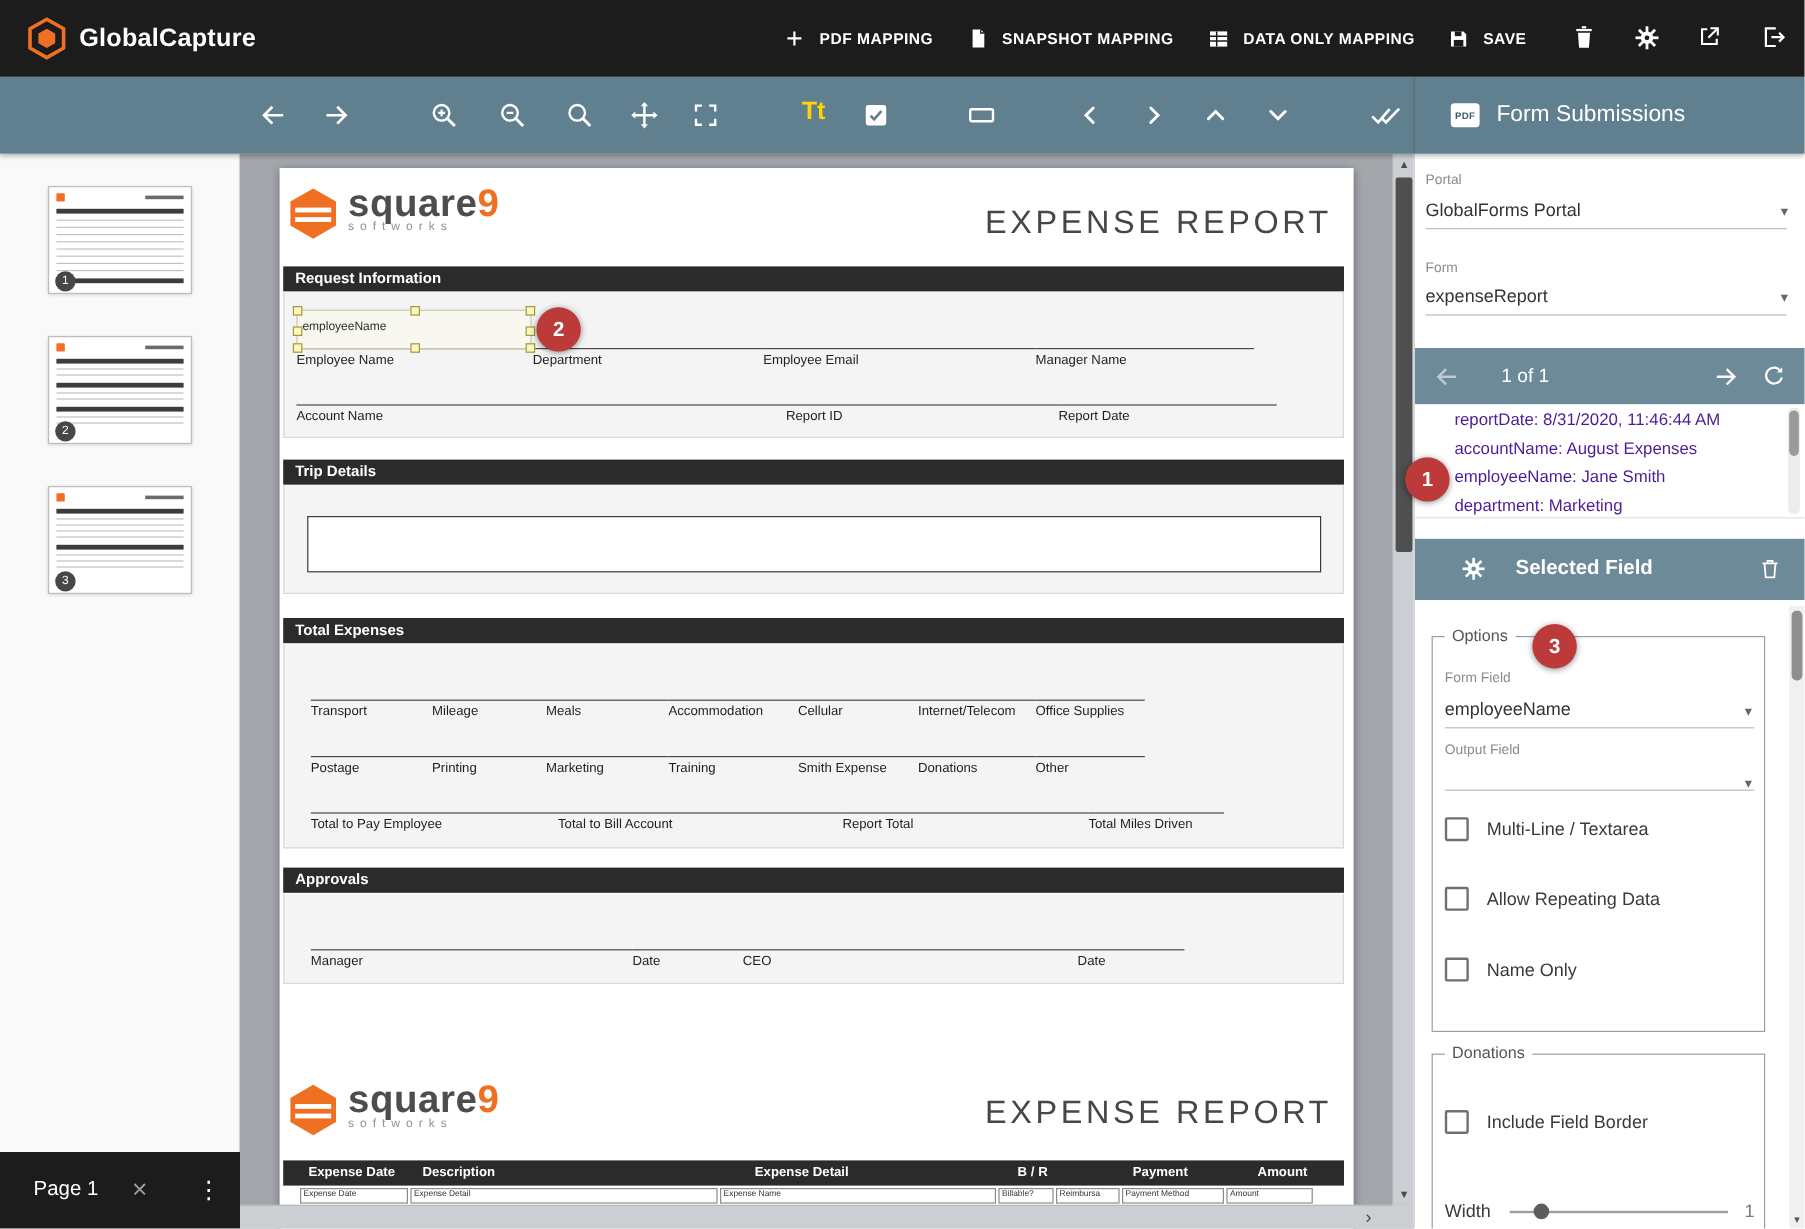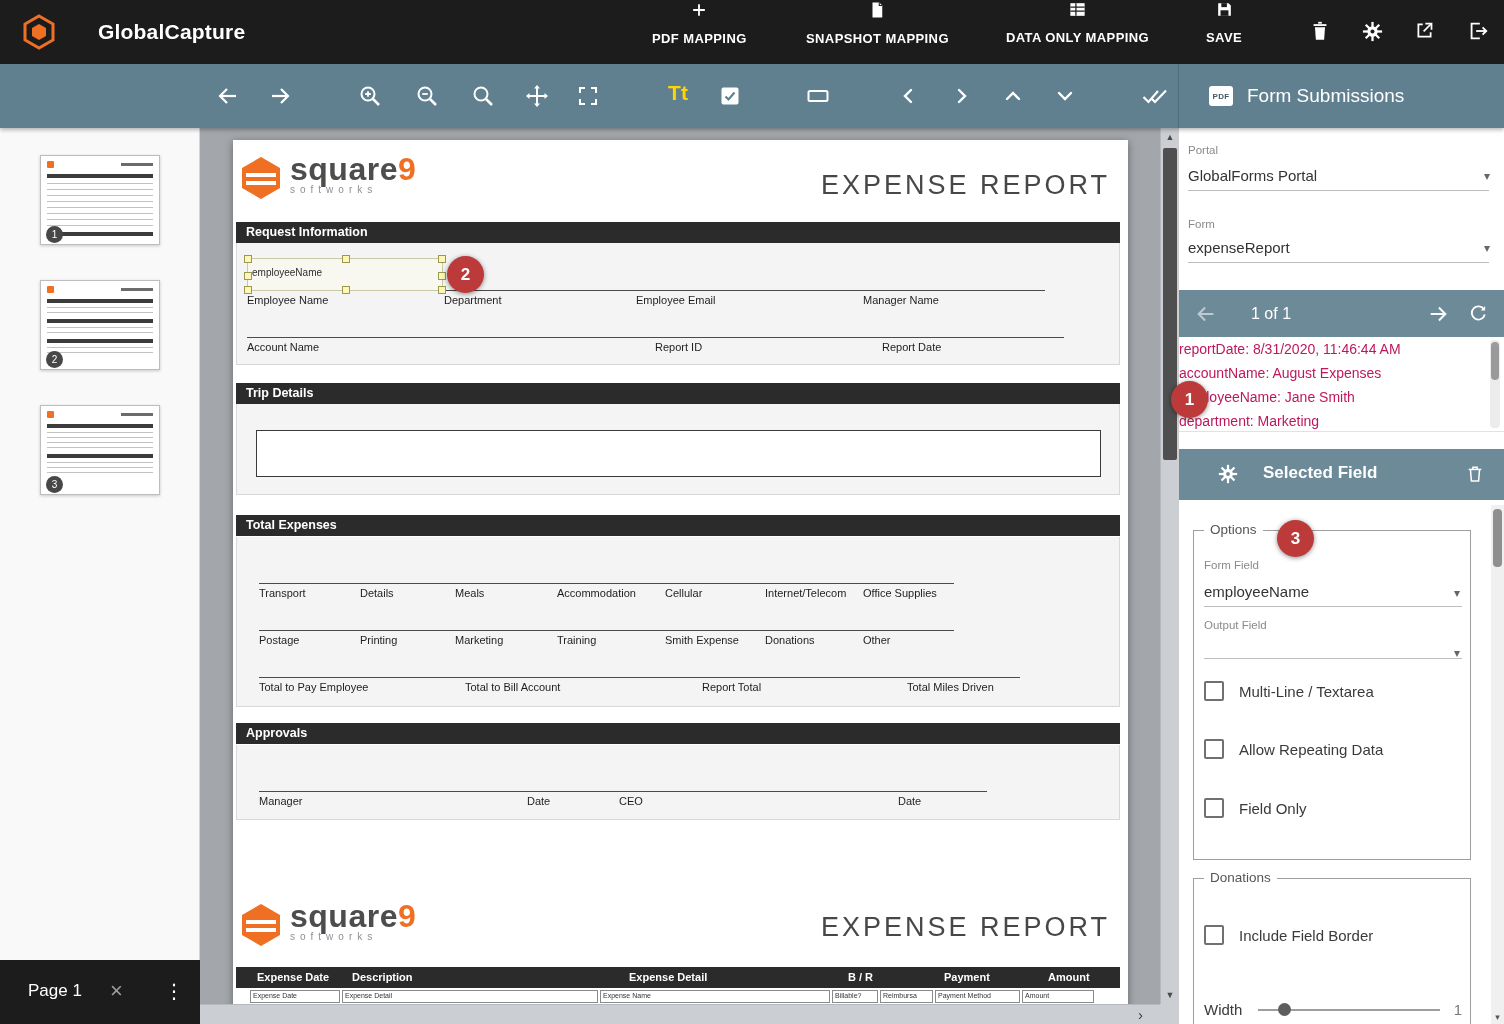--- a/index.html
+++ b/index.html
@@ -1,24 +1,24 @@
 <!DOCTYPE html>
 <html><head>
 <meta charset="utf-8">
 <style>
   * { box-sizing:border-box; margin:0; padding:0; }
   html,body { width:1504px; height:1024px; }
   body { font-family:"Liberation Sans","DejaVu Sans",sans-serif; overflow:hidden; background:#fff; }
   .screen { position:relative; width:1504px; height:1024px; overflow:hidden; background:#fff; }
-  .clickable { cursor:pointer;flex-direction:column; }
+  .clickable { cursor:pointer; }
 
   
   .topbar { position:absolute; left:0; top:0; width:1504px; height:64px; background:#1c1c1c; color:#fff; z-index:20; }
   .brand { position:absolute; left:22px; top:0; height:64px; display:flex; align-items:center; gap:10px; }
-  .brand-name { font-size:21px; font-weight:bold; letter-spacing:.2px;margin-left:32px; }
+  .brand-name { font-size:21px; font-weight:bold; letter-spacing:.2px; }
   .top-action { position:absolute; top:0; height:64px; display:flex; align-items:center; gap:11px; font-size:13px; font-weight:600; letter-spacing:.4px; }
   .ta-pdf { left:652px; } .ta-snap { left:806px; } .ta-data { left:1006px; } .ta-save { left:1206px; }
   .top-icon-btn { position:absolute; top:20px; width:24px; height:24px; }
   .ti-trash { left:1309px; } .ti-gear { left:1361px; } .ti-open { left:1414px; } .ti-exit { left:1467px; }
 
   
   .toolbar { position:absolute; left:0; top:64px; width:1504px; height:64px; background:#61808f; z-index:15; box-shadow:0 2px 4px rgba(0,0,0,.28); }
   .pages-hd { position:absolute; left:0; top:0; width:200px; height:64px; display:flex; align-items:center; color:#fff; border-right:1px solid rgba(0,0,0,.18); }
   .pages-hd .hd-icon { margin-left:20px; width:24px; height:24px; }
   .pages-title { margin-left:12px; font-size:18px; font-weight:500; }
@@ -114,21 +114,21 @@
   .ul-portal { top:62px; } .ul-form { top:134px; }
 
   .pager { position:absolute; left:0; top:162px; width:326px; height:47px; background:#6d8a99; color:#fff; display:flex; align-items:center; padding:0 16px; }
   .pager-arrow { width:22px; height:22px; }
   .pa-left { opacity:.55; } .pa-right { opacity:.95; }
   .pager-text { margin-left:34px; font-size:16px; }
   .pager-spacer { flex:1; }
   .pager-refresh { margin-left:18px; width:22px; height:22px; }
 
   .records { position:absolute; left:0; top:209px; width:326px; height:95px; overflow:hidden; border-bottom:1px solid #e2e2e2; background:#fff; }
-  .record { height:24px; line-height:24px; font-size:14px; color:#be185d; white-space:nowrap; }
+  .record { height:24px; line-height:24px; padding-left:33px; font-size:14px; color:#4c1d95; white-space:nowrap; }
   .rec-scroll { position:absolute; right:4px; top:212px; width:10px; height:88px; background:#ececec; border-radius:4px; }
   .rec-thumb { position:absolute; left:1px; top:2px; width:8px; height:38px; background:#9a9a9a; border-radius:4px; }
 
   .sfh { position:absolute; left:0; top:321px; width:326px; height:51px; background:#6d8a99; color:#fff; }
   .sfh-gear { position:absolute; left:38px; top:14px; width:22px; height:22px; }
   .sfh-title { position:absolute; left:84px; top:14px; font-size:17px; font-weight:600; }
   .sfh-trash { position:absolute; right:20px; top:14px; width:20px; height:22px; }
 
   .group-box { position:absolute; left:14px; width:278px; border:1px solid #9e9e9e; background:#fff; }
   .options-box { top:402px; height:330px; }
@@ -480,21 +480,21 @@
       <div class="sec-bar bar-total">Total Expenses</div>
       <div class="sec-body body-total"></div>
 
       <div class="fld-row exp-row1">
         <div class="fld" style="width:101px">
             <div class="fld-line"></div>
             <div class="fld-lbl">Transport</div>
           </div>
         <div class="fld" style="width:95px">
             <div class="fld-line"></div>
-            <div class="fld-lbl">Details</div>
+            <div class="fld-lbl">Mileage</div>
           </div>
         <div class="fld" style="width:102px">
             <div class="fld-line"></div>
             <div class="fld-lbl">Meals</div>
           </div>
         <div class="fld" style="width:108px">
             <div class="fld-line"></div>
             <div class="fld-lbl">Accommodation</div>
           </div>
         <div class="fld" style="width:100px">
@@ -707,21 +707,21 @@
       <div class="cbx-row cr1">
         <span class="cbx clickable"></span>
         <span class="cbx-label">Multi-Line / Textarea</span>
       </div>
       <div class="cbx-row cr2">
         <span class="cbx clickable"></span>
         <span class="cbx-label">Allow Repeating Data</span>
       </div>
       <div class="cbx-row cr3">
         <span class="cbx clickable"></span>
-        <span class="cbx-label">Field Only</span>
+        <span class="cbx-label">Name Only</span>
       </div>
     </div>
 
     <div class="group-box fmt-box">
       <span class="box-legend">Donations</span>
       <div class="cbx-row cr-fmt">
         <span class="cbx clickable"></span>
         <span class="cbx-label">Include Field Border</span>
       </div>
       <div class="width-row">

